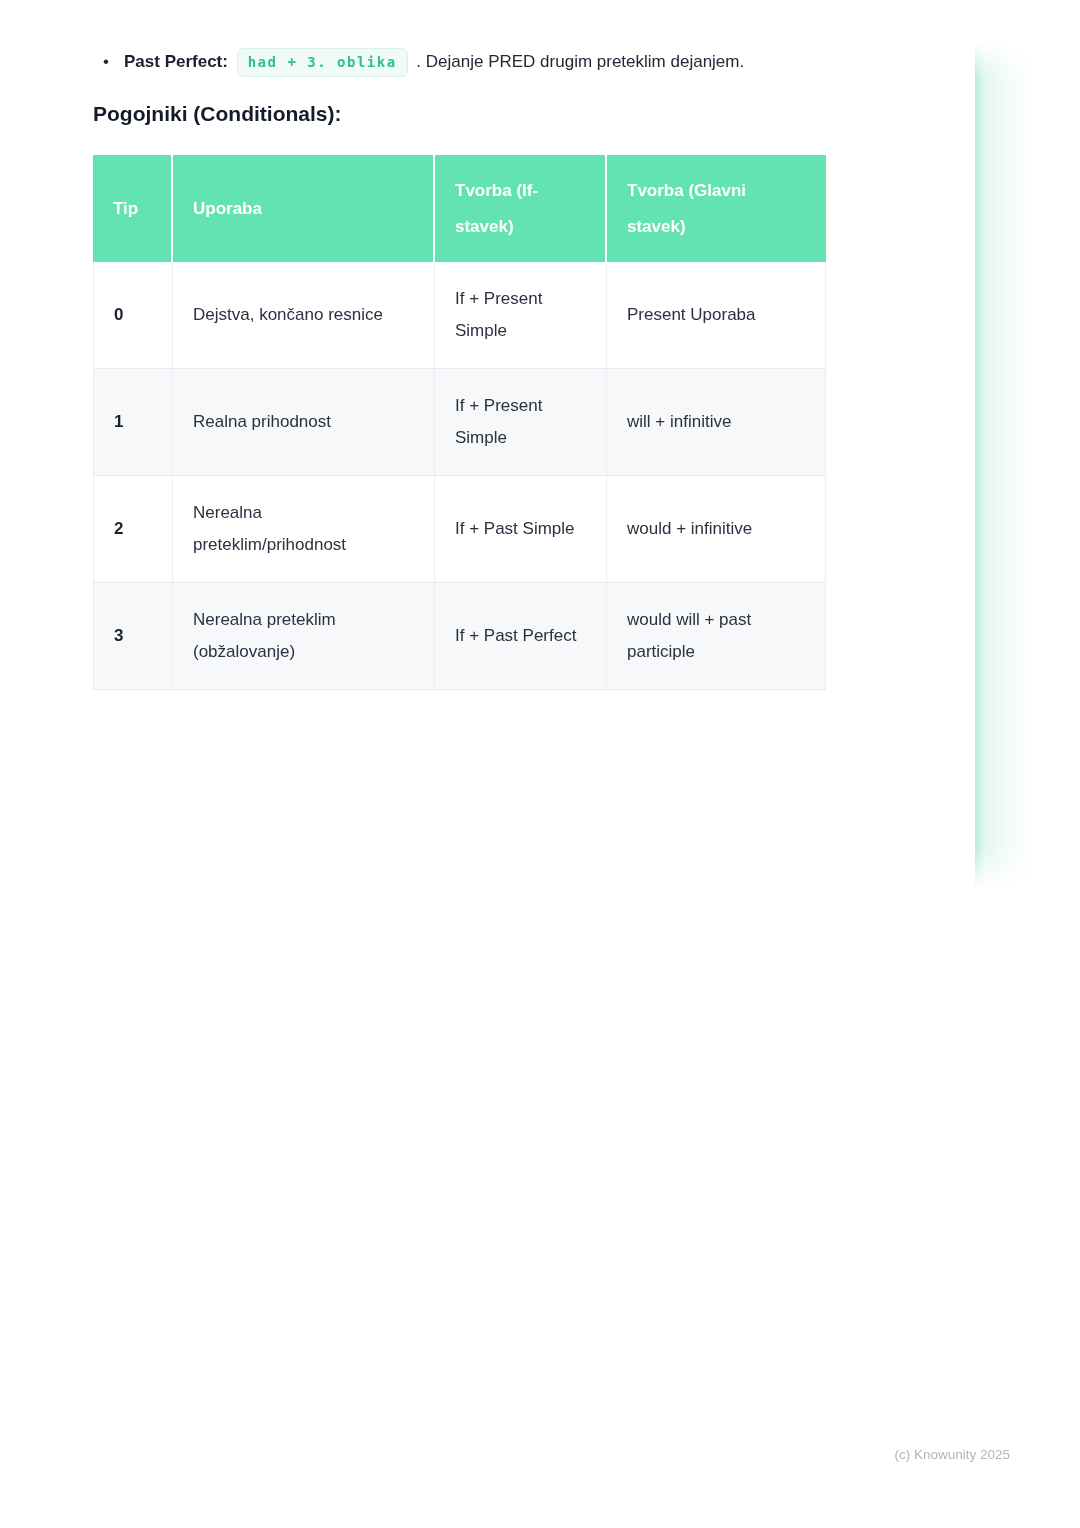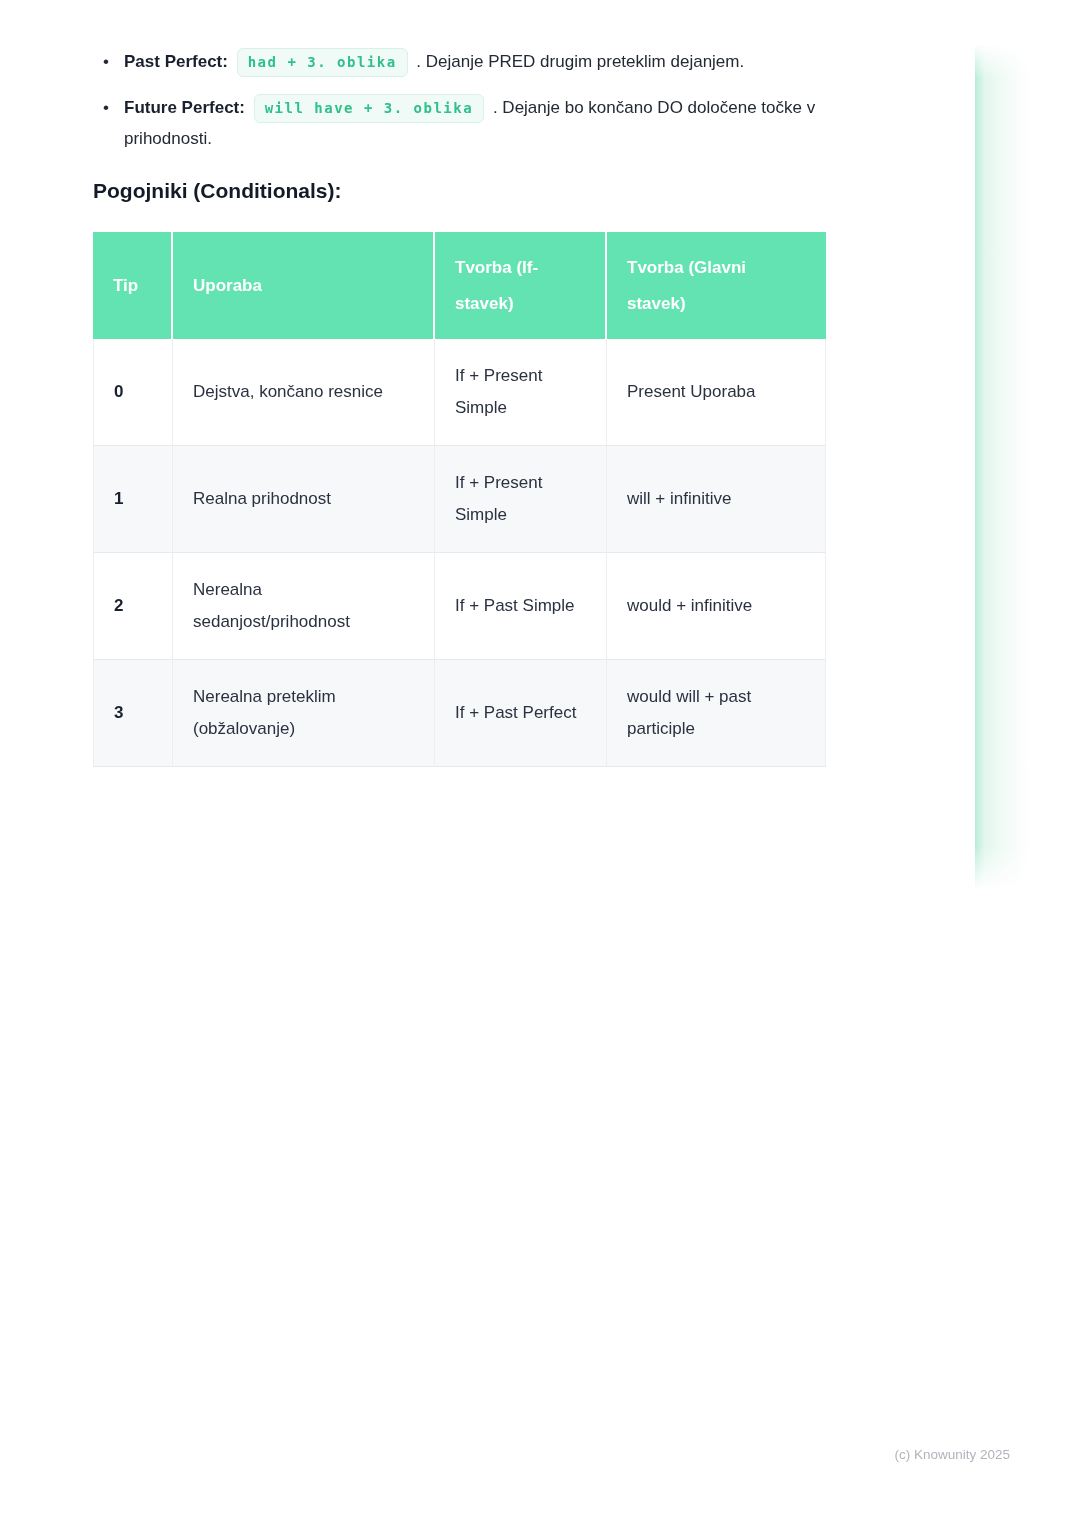--- a/index.html
+++ b/index.html
@@ -128,25 +128,20 @@
 <div class="side-strip"></div>
 
 <div class="content">
 
   <ul class="notes">
     <li>
       <span class="lbl">Past Perfect:</span>
       <span class="code-chip">had + 3. oblika</span>
       <span>. Dejanje PRED drugim preteklim dejanjem.</span>
     </li>
-    <li>
-      <span class="lbl">Future Perfect:</span>
-      <span class="code-chip">will have + 3. oblika</span>
-      <span>. Dejanje bo končano DO določene točke v prihodnosti.</span>
-    </li>
   </ul>
 
   <h2 class="section-heading">Pogojniki (Conditionals):</h2>
 
   <table class="cond-table">
     <colgroup>
       <col style="width:80px">
       <col style="width:262px">
       <col style="width:172px">
       <col style="width:219px">
@@ -167,21 +162,21 @@
         <td>Present Uporaba</td>
       </tr>
       <tr class="alt">
         <td class="tip-cell">1</td>
         <td>Realna prihodnost</td>
         <td>If + Present Simple</td>
         <td>will + infinitive</td>
       </tr>
       <tr>
         <td class="tip-cell">2</td>
-        <td>Nerealna sedanjost/prihodnost</td>
+        <td>Nerealna preteklim/prihodnost</td>
         <td>If + Past Simple</td>
         <td>would + infinitive</td>
       </tr>
       <tr class="alt">
         <td class="tip-cell">3</td>
         <td>Nerealna preteklim (obžalovanje)</td>
         <td>If + Past Perfect</td>
         <td>would will + past participle</td>
       </tr>
     </tbody>

